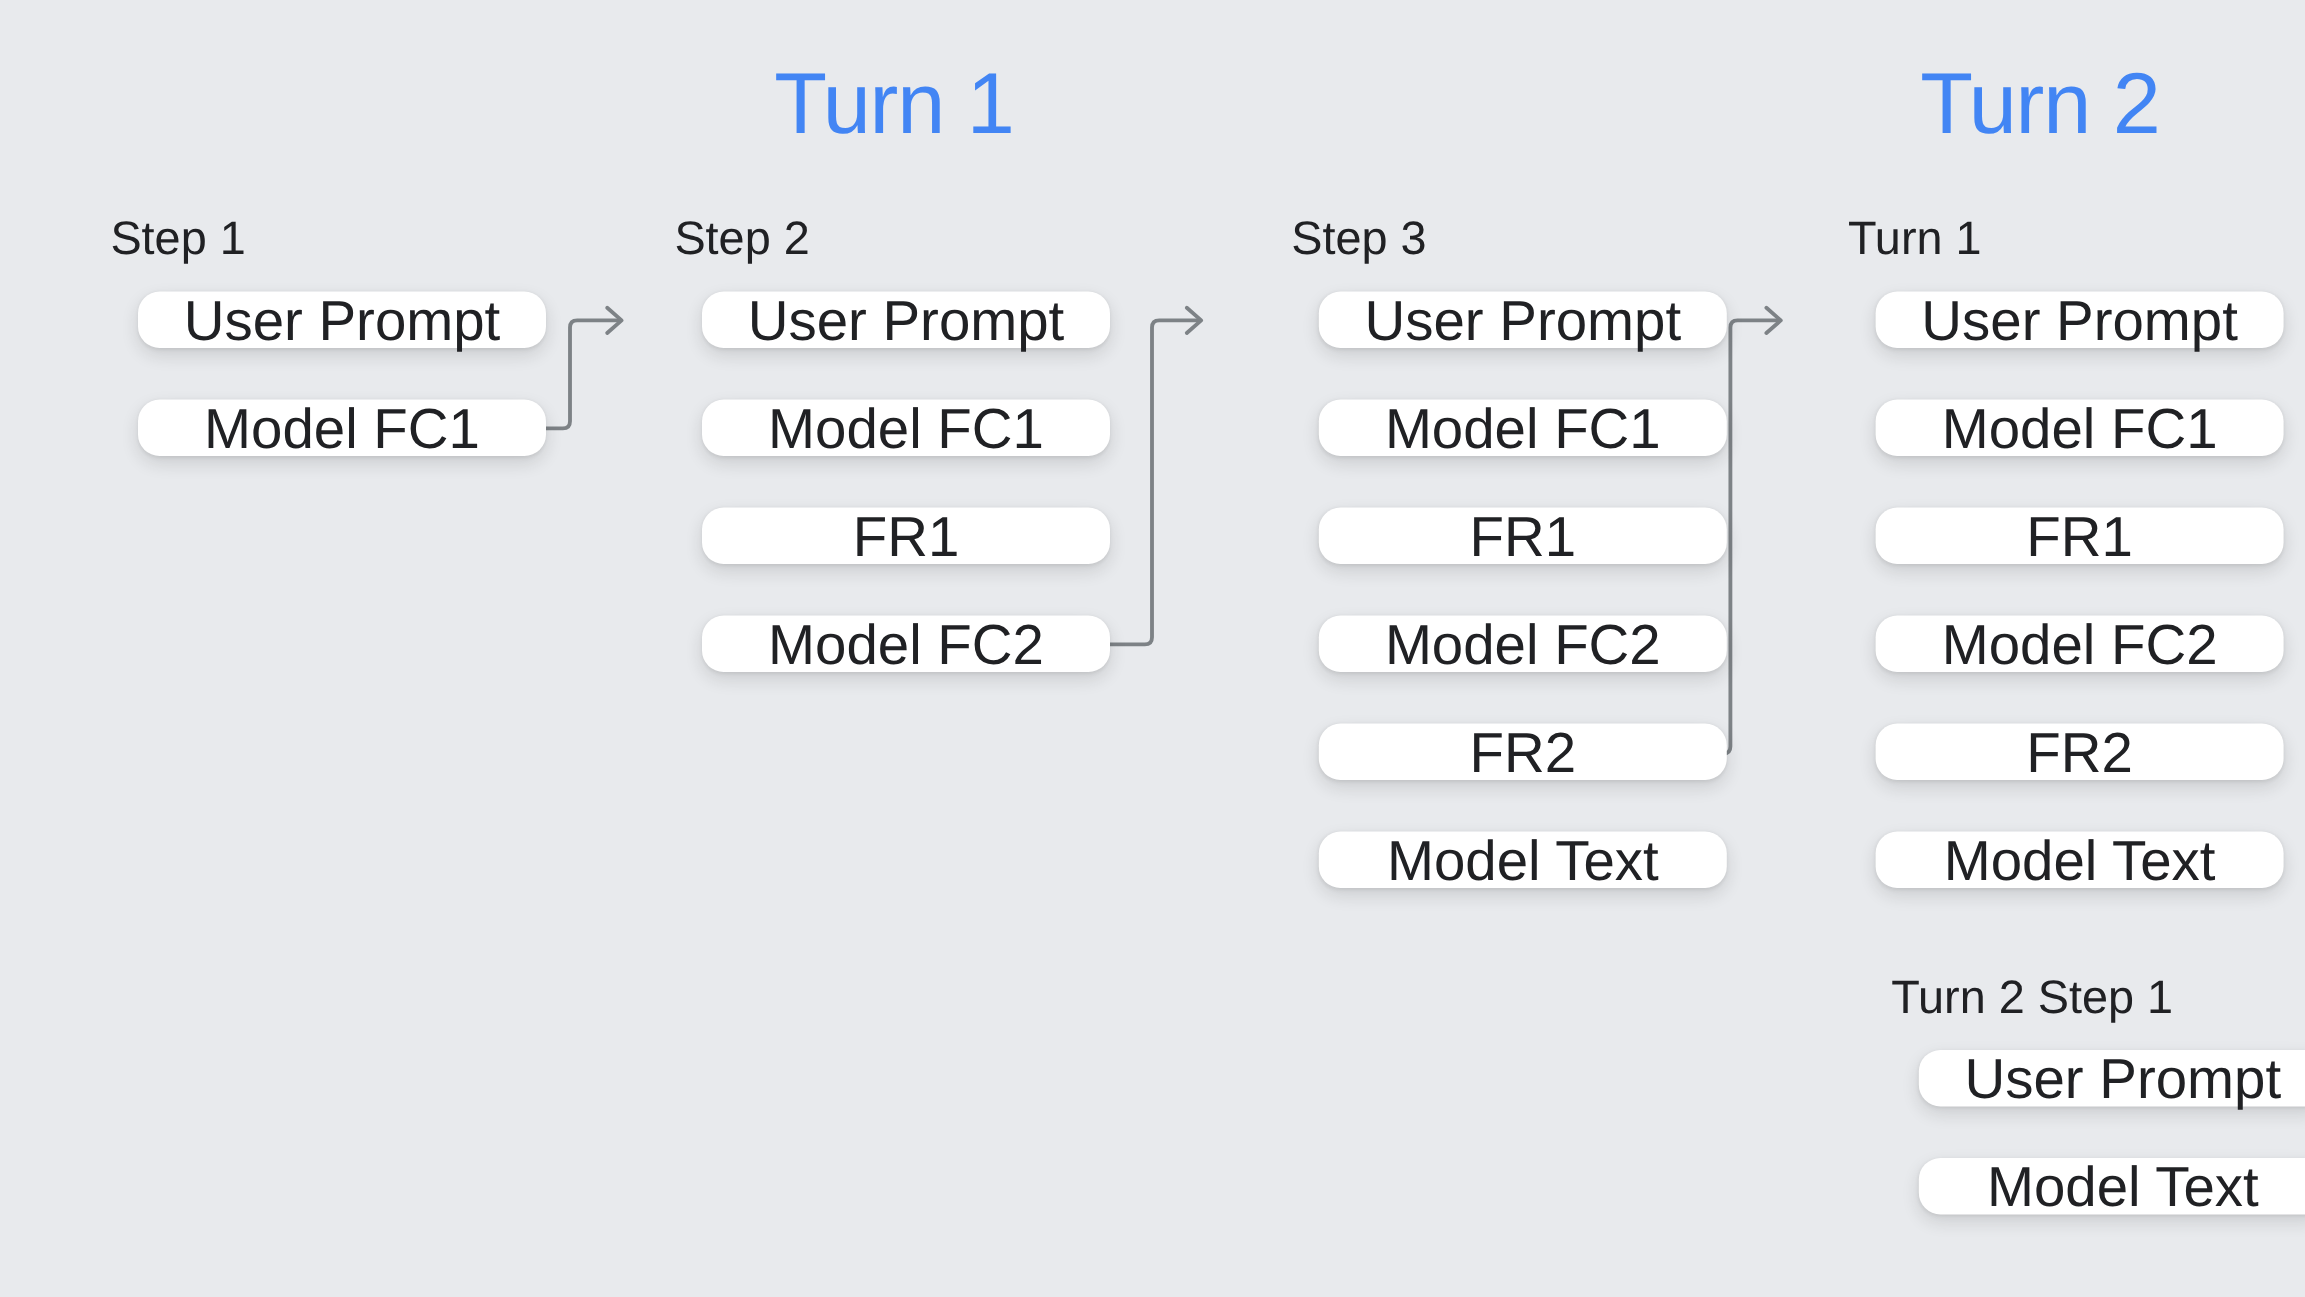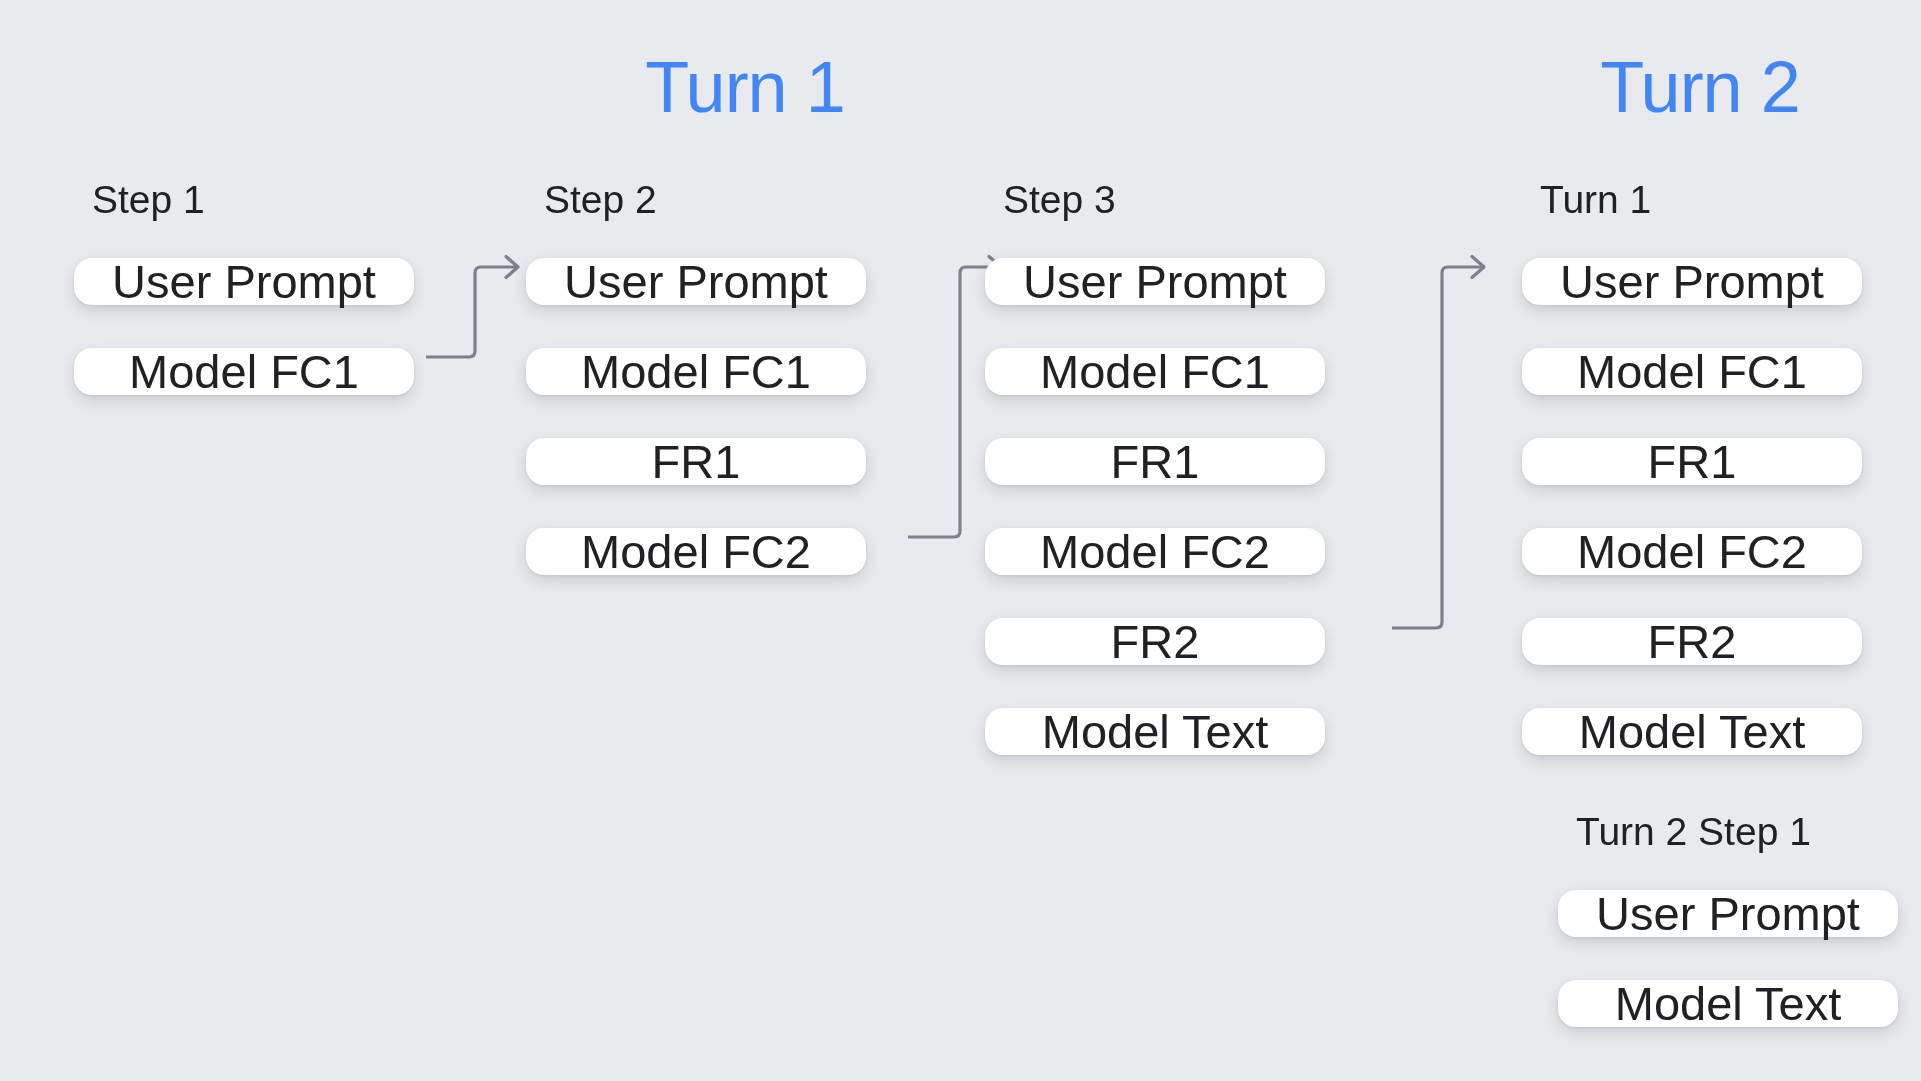--- a/index.html
+++ b/index.html
@@ -29,24 +29,25 @@
   .col-t2{position:absolute;top:817px;}
   .col-label{
     font-size:39px;
     line-height:30px;
     color:#202124;
     margin:0 0 13px 44px;
     height:30px;
   }
   .row{
     display:flex;
-    align-items:flex-end;
-    gap:8px;
+    align-items:center;
+    gap:38px;
     height:77px;
     margin-bottom:13px;
+    margin-left:11px;
   }
   .bar{
     width:18px;
     border-radius:9px;
     flex:0 0 18px;
   }
   .box{
     width:340px;
     background:#FFFFFF;
     border-radius:18px;
@@ -97,21 +98,21 @@
         </div>
     </div>
     <div class="row">
       <div class="bar" style="background-color: rgb(251, 188, 4);"></div>
       <div class="box">
           <span>Model FC1</span>
         </div>
     </div>
   </div>
 
-  <div class="col" style="left:500px">
+  <div class="col" style="left:518px">
     <div class="col-label">Step 2</div>
     <div class="row">
       <div class="bar" style="background-color: rgb(66, 133, 244);"></div>
       <div class="box">
           <span>User Prompt</span>
         </div>
     </div>
     <div class="row">
       <div class="bar" style="background-color: rgb(251, 188, 4);"></div>
       <div class="box">
@@ -125,21 +126,21 @@
         </div>
     </div>
     <div class="row">
       <div class="bar" style="background-color: rgb(251, 188, 4);"></div>
       <div class="box">
           <span>Model FC2</span>
         </div>
     </div>
   </div>
 
-  <div class="col" style="left:959px">
+  <div class="col" style="left:1032px">
     <div class="col-label">Step 3</div>
     <div class="row">
       <div class="bar" style="background-color: rgb(66, 133, 244);"></div>
       <div class="box">
           <span>User Prompt</span>
         </div>
     </div>
     <div class="row">
       <div class="bar" style="background-color: rgb(251, 188, 4);"></div>
       <div class="box">

